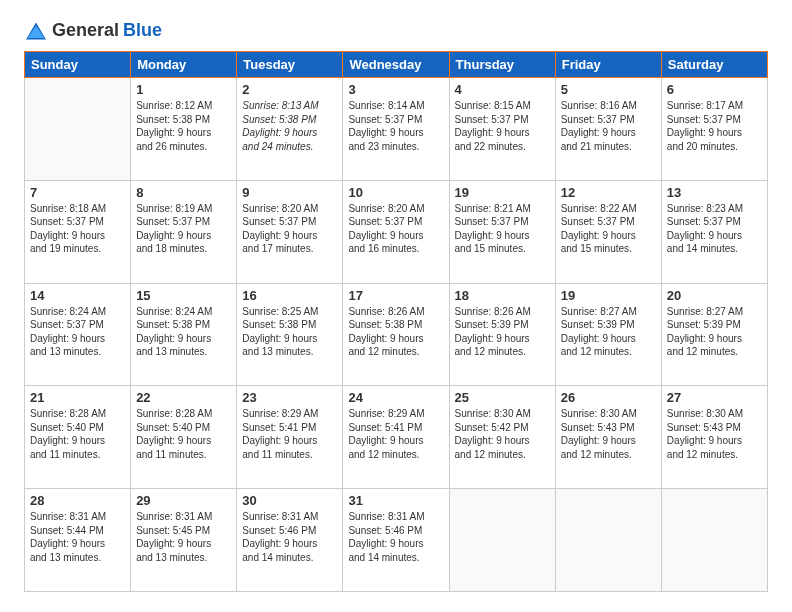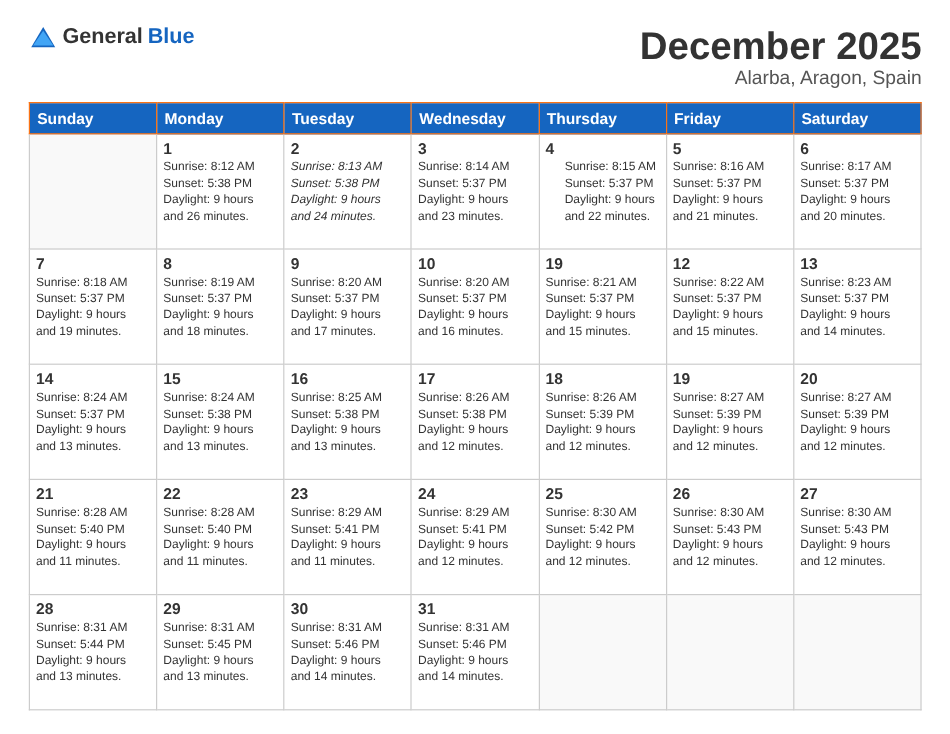--- a/index.html
+++ b/index.html
@@ -86,24 +86,20 @@
 <div class="page">
   <div class="header">
     <div class="logo">
       <svg class="logo-icon" viewBox="0 0 30 26" xmlns="http://www.w3.org/2000/svg">
         <polygon points="15,2 28,24 2,24" fill="#1565c0"></polygon>
         <polygon points="15,6 26,22 4,22" fill="#42a5f5"></polygon>
       </svg>
       <span style="font-size:18px;font-weight:bold;color:#333;">General</span>
         <span style="font-size:18px;font-weight:bold;color:#1565c0;">Blue</span>
     </div>
-    <div class="title-block">
-      <div class="month-title">December 2025</div>
-      <div class="location-title">Alarba, Aragon, Spain</div>
-    </div>
   </div>
 
   <table class="calendar">
     <thead>
       <tr>
       <th>Sunday</th>
           <th>Monday</th>
           <th>Tuesday</th>
           <th>Wednesday</th>
           <th>Thursday</th>
@@ -130,21 +126,21 @@
           </td>
           <td>
             <span class="day-num">3</span>
             <div class="day-info" style="white-space: pre-line;">Sunrise: 8:14 AM
 Sunset: 5:37 PM
 Daylight: 9 hours
 and 23 minutes.</div>
           </td>
           <td>
             <span class="day-num">4</span>
-            <div class="day-info" style="white-space: pre-line; margin-left: 16px;">Sunrise: 8:15 AM
+            <div class="day-info" style="white-space: pre-line;">Sunrise: 8:15 AM
 Sunset: 5:37 PM
 Daylight: 9 hours
 and 22 minutes.</div>
           </td>
           <td>
             <span class="day-num">5</span>
             <div class="day-info" style="white-space: pre-line;">Sunrise: 8:16 AM
 Sunset: 5:37 PM
 Daylight: 9 hours
 and 21 minutes.</div>

